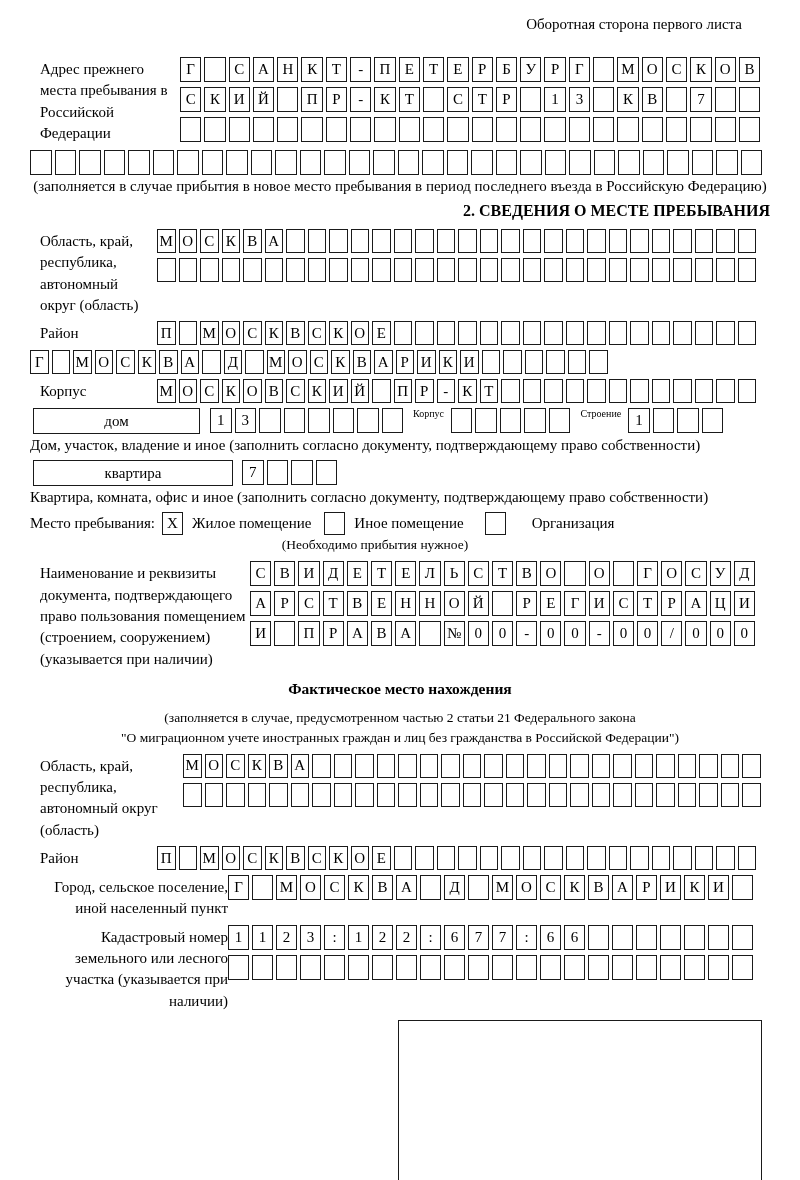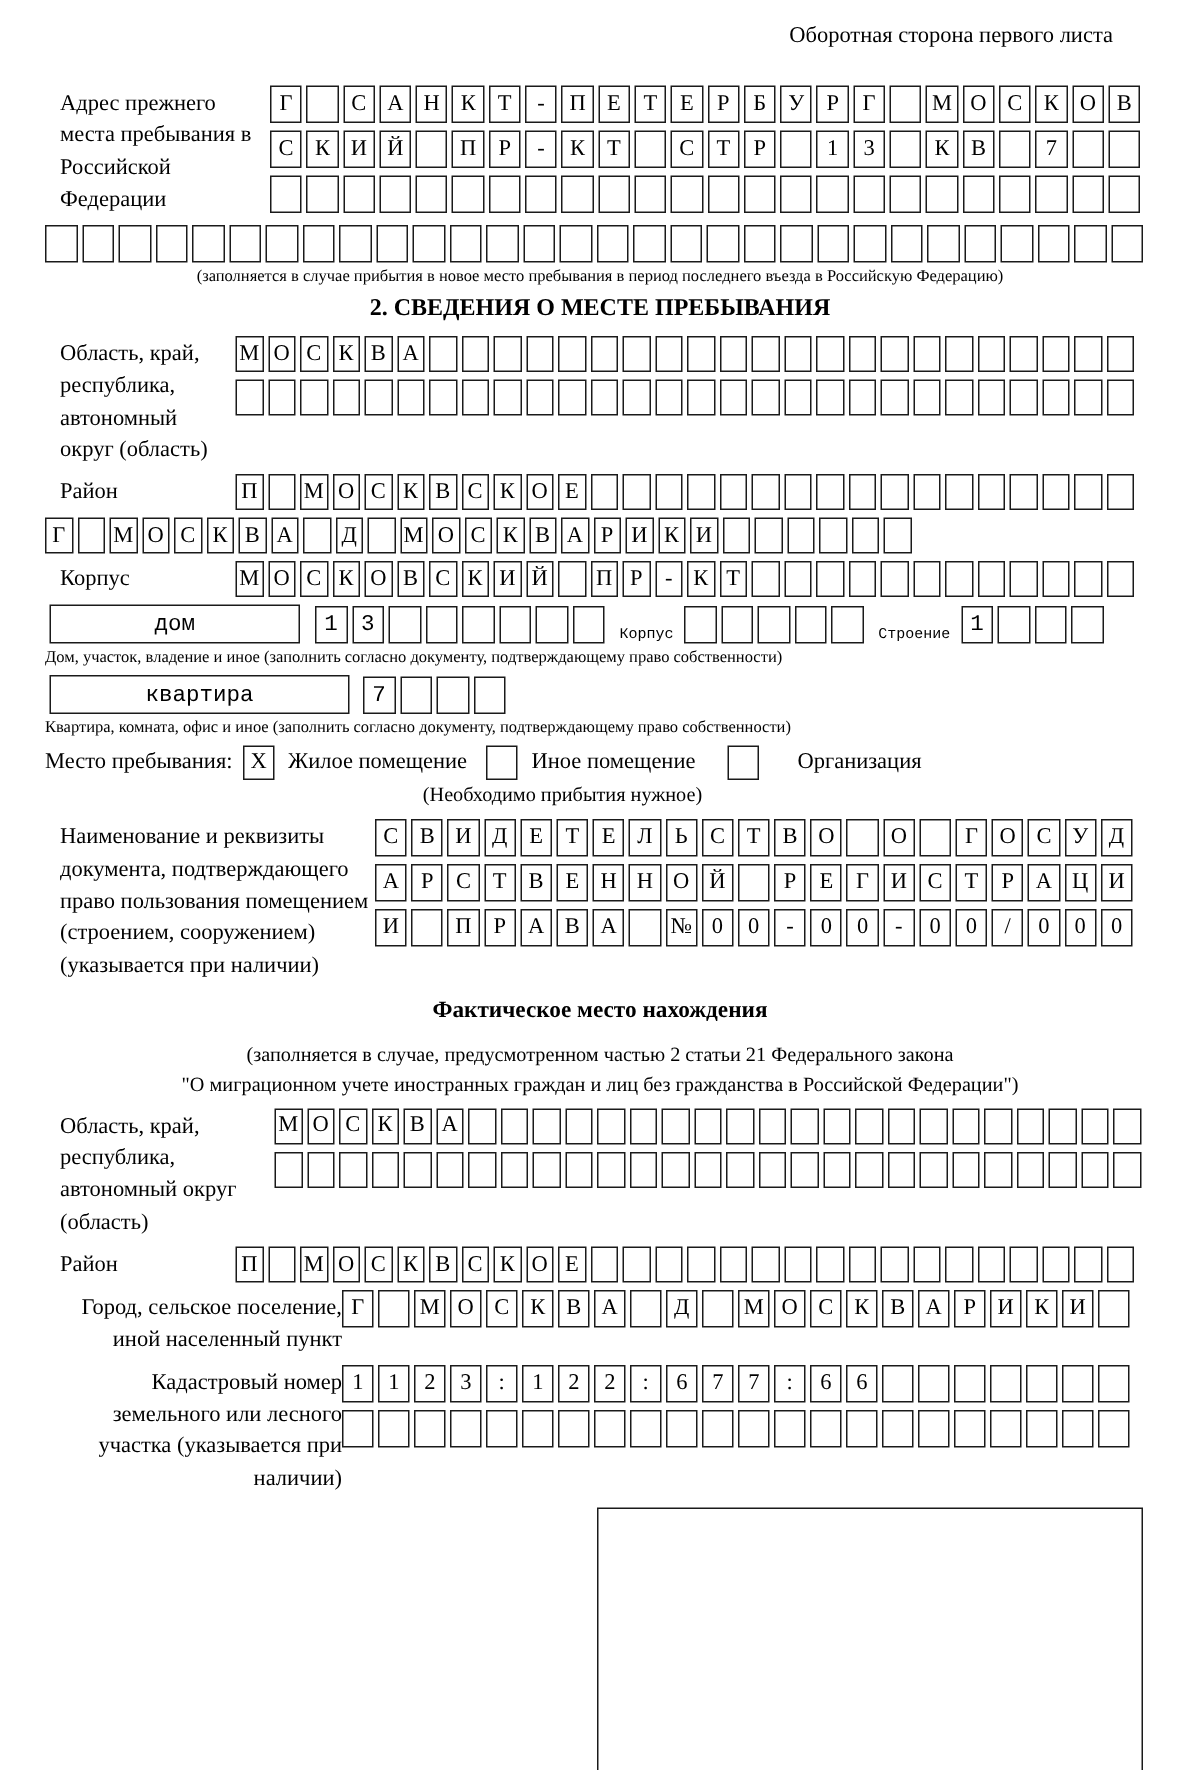--- a/index.html
+++ b/index.html
@@ -30,25 +30,25 @@
     font-size:15px;
   }
   .c24 { --cw:21.3px; }
   .c30 { --cw:21.5px; }
   .c28 { --cw:18.5px; } .c28 .cell{ height:24px; }
   .c27 { --cw:18.5px; } .c27 .cell{ height:24px; }
   .c21 { --cw:21.2px; }
   .c22 { --cw:21px; }
   .chouse { --cw:21.5px; }
 
-  .caption { font-size:11px; margin:3px 0 6px 0; }
+  .caption { font-size:15px; margin:3px 0 6px 0; }
   .caption.center { text-align:center; }
-  .sec-title { text-align:center; font-weight:bold; font-size:16px; margin:7px 0 9px 0; }
-
-  .house-line { display:flex; align-items:flex-end; margin:4px 0 2px 0;font-family:Liberation Mono, monospace; }
+  .sec-title { text-align:right; font-weight:bold; font-size:16px; margin:7px 0 9px 0; }
+
+  .house-line { display:flex; align-items:flex-start; margin:4px 0 2px 0; }
   .wide-box {
     border:1.6px solid #1a1a1a; height:26px;
     display:flex; align-items:center; justify-content:center;
     font-size:15px;
   }
   .house-box { width:167px; margin-left:3px; margin-right:10px; }
   .flat-box  { width:200px; margin-left:3px; margin-right:9px; }
   .inline-lbl { font-size:10px; margin:0 7px 0 10px; }
 
   .stay-line { display:flex; align-items:center; margin:6px 0 2px 0; font-size:15px;font-family:Liberation Serif, serif; }

